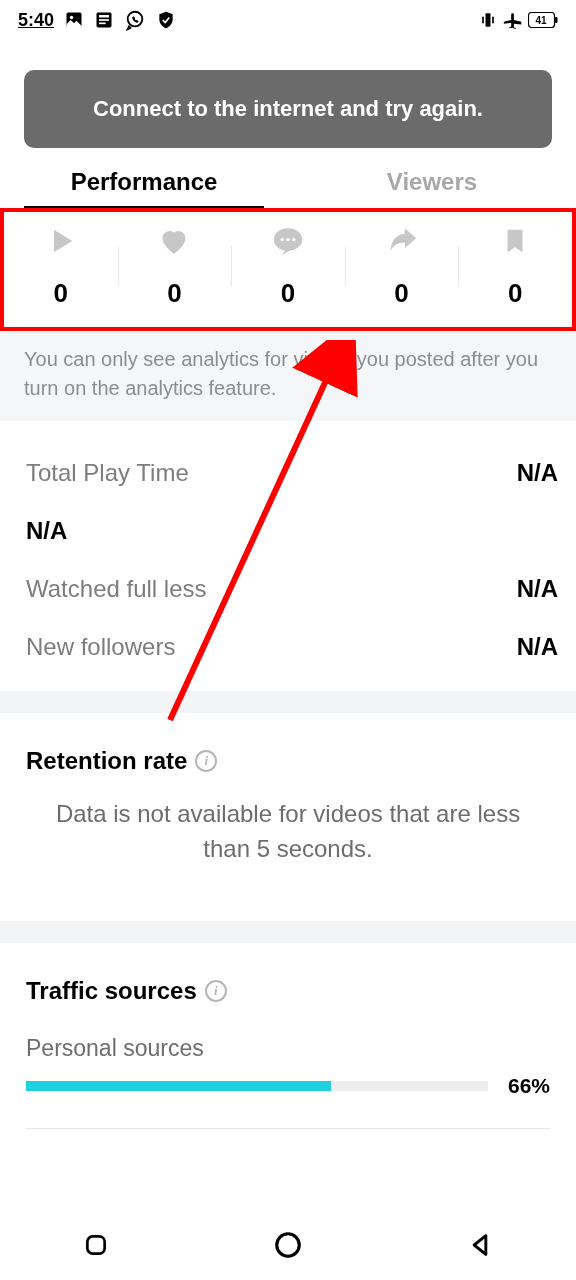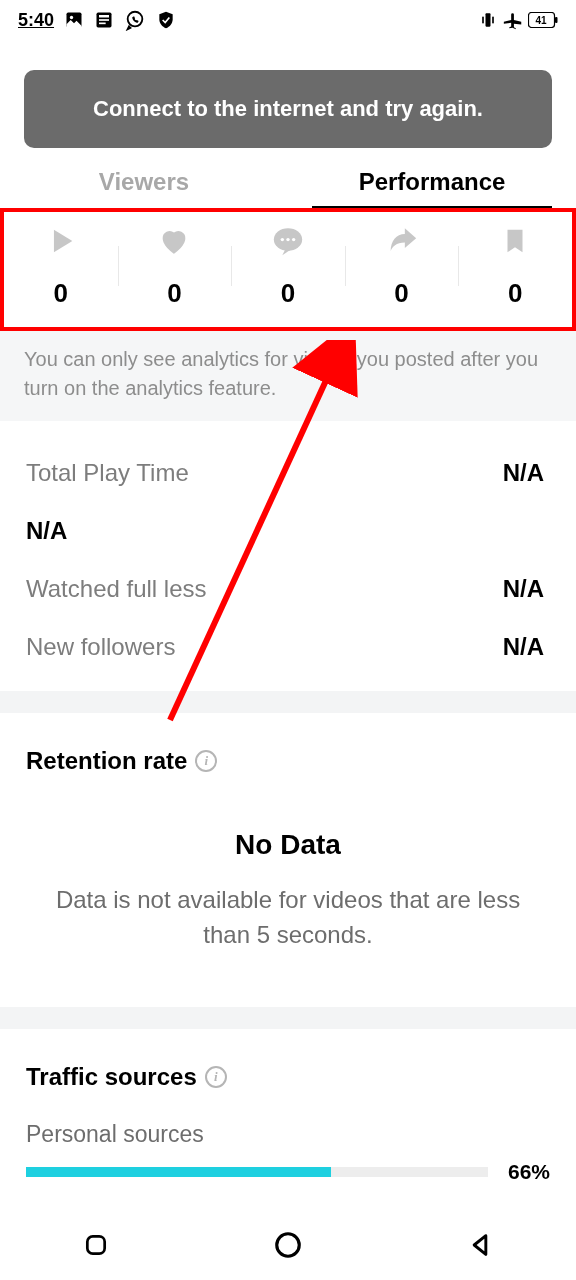--- a/index.html
+++ b/index.html
@@ -14,21 +14,21 @@
   .tab { flex:1; text-align:center; padding:14px 0 12px 0; font-size:24px; font-weight:700; color:#a8a8a8; position:relative; }
   .tab.active { color:#000; }
   .tab.active::after { content:""; position:absolute; left:24px; right:24px; bottom:-1px; height:3px; background:#000; }
   .stats-outer { border:4px solid #ff0000; margin:0; padding:10px 0 18px 0; position:relative; }
   .stats-row { display:flex; }
   .stat { flex:1; text-align:center; position:relative; }
   .stat+.stat::before { content:""; position:absolute; left:0; top:24px; height:40px; width:1px; background:#e8e8e8; }
   .stat-icon { height:38px; display:flex; align-items:center; justify-content:center; color:#c7c7c7; }
   .stat-val { margin-top:18px; font-size:26px; font-weight:600; color:#000; }
   .notice { background:#f5f6f7; color:#8d8d8d; font-size:20px; line-height:1.45; padding:14px 20px 18px 24px; }
-  .metrics { padding:38px 32px 30px 26px; }
+  .metrics { padding:38px 18px 30px 26px; }
   .metric { display:flex; justify-content:space-between; align-items:center; margin-bottom:30px; }
   .metric-label { color:#7d7d7d; font-size:24px; }
   .metric-value { color:#000; font-size:24px; font-weight:800; }
   .gap { height:22px; background:#f3f4f5; }
   .section { padding:34px 26px 0 26px; }
   .section-title { display:flex; align-items:center; gap:8px; font-size:24px; font-weight:800; }
   .info-circle { width:22px; height:22px; border:2px solid #b5b5b5; border-radius:50%; display:inline-flex; align-items:center; justify-content:center; font-size:13px; color:#b5b5b5; font-weight:700; font-style:italic; font-family:serif; }
   .no-data-title { text-align:center; font-size:28px; font-weight:800; margin-top:54px; }
   .no-data-text { text-align:center; color:#6d6d6d; font-size:24px; line-height:1.45; margin:22px 20px 54px 20px; }
   .traffic-row { margin-top:30px; }
@@ -98,22 +98,22 @@
         </svg>
       </span>
   </div>
 </div>
 
 <div class="header-row"></div>
 
 <div class="banner">Connect to the internet and try again.</div>
 
 <div class="tabs">
+  <div class="tab active">Performance</div>
   <div class="tab">Viewers</div>
-  <div class="tab active">Performance</div>
 </div>
 
 <div class="stats-outer">
   <div class="stats-row">
     <div class="stat">
       <div class="stat-icon">
           <svg width="34" height="34" viewBox="0 0 24 24" fill="#c7c7c7">
             <path d="M7 4l13 8-13 8z"></path>
           </svg>
         </div>
@@ -187,21 +187,20 @@
   </div>
 </div>
 
 <div class="gap"></div>
 
 <div class="section">
   <div class="section-title">
     <span>Retention rate</span>
     <span class="info-circle">i</span>
   </div>
-  <div class="no-data-title">No Data</div>
   <div class="no-data-text">Data is not available for videos that are less than 5 seconds.</div>
 </div>
 
 <div class="gap"></div>
 
 <div class="section" style="padding-bottom:20px;">
   <div class="section-title">
     <span>Traffic sources</span>
     <span class="info-circle">i</span>
   </div>

